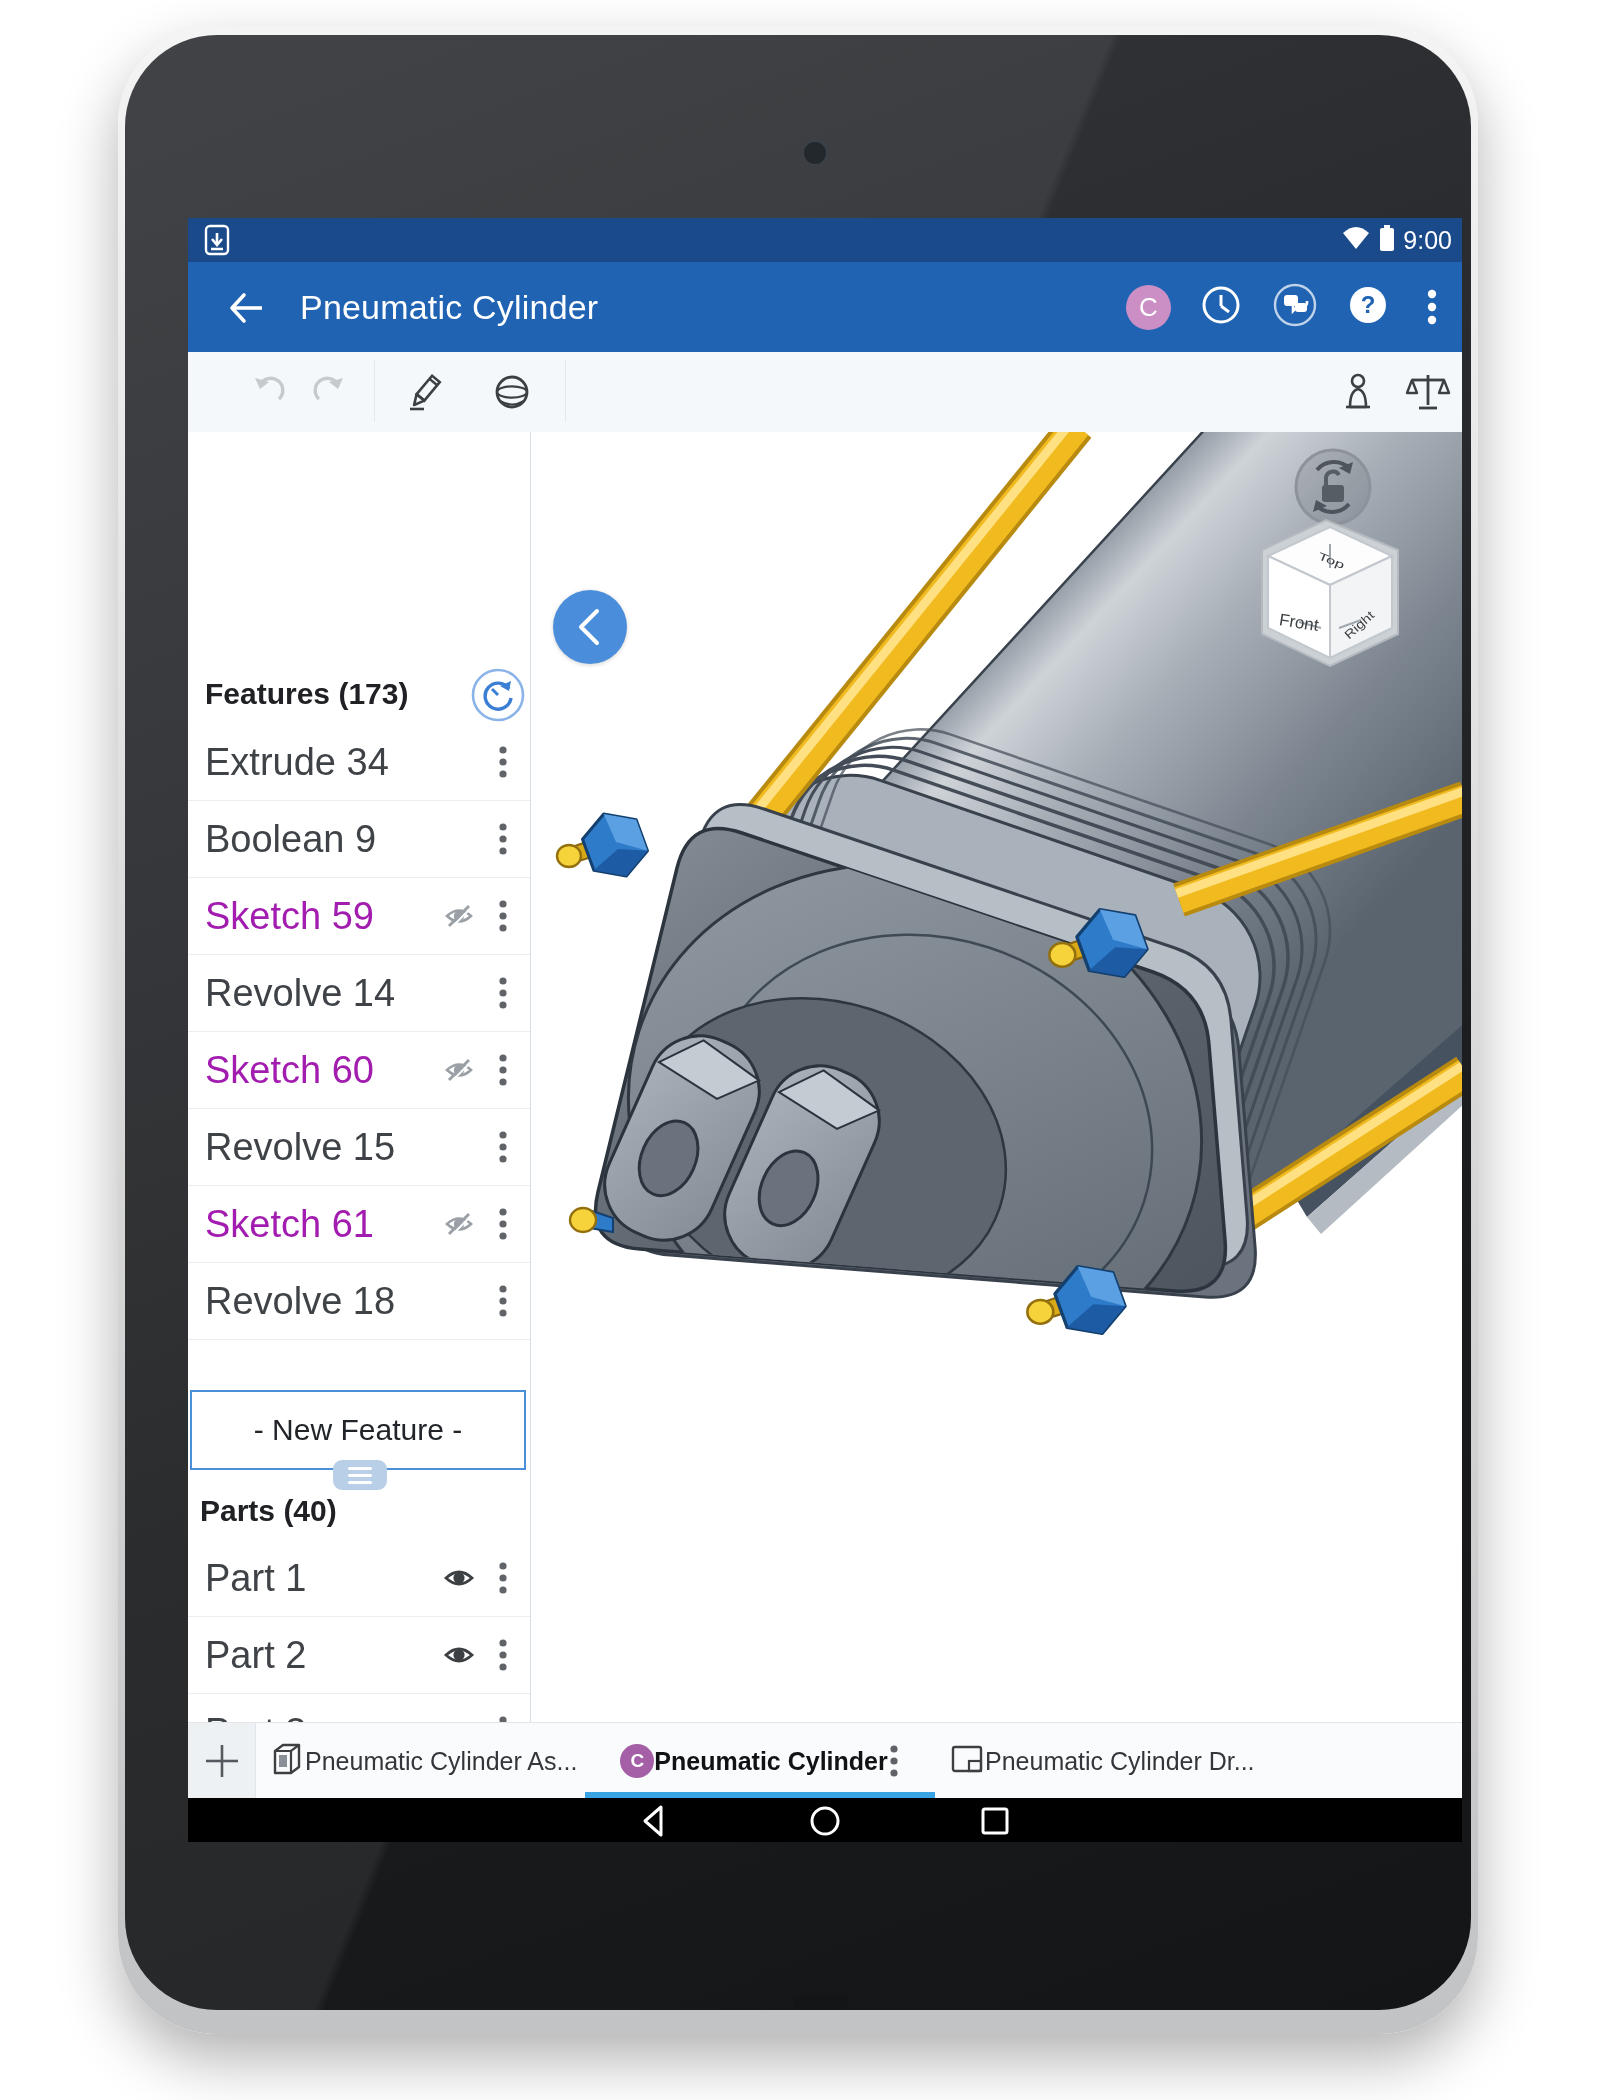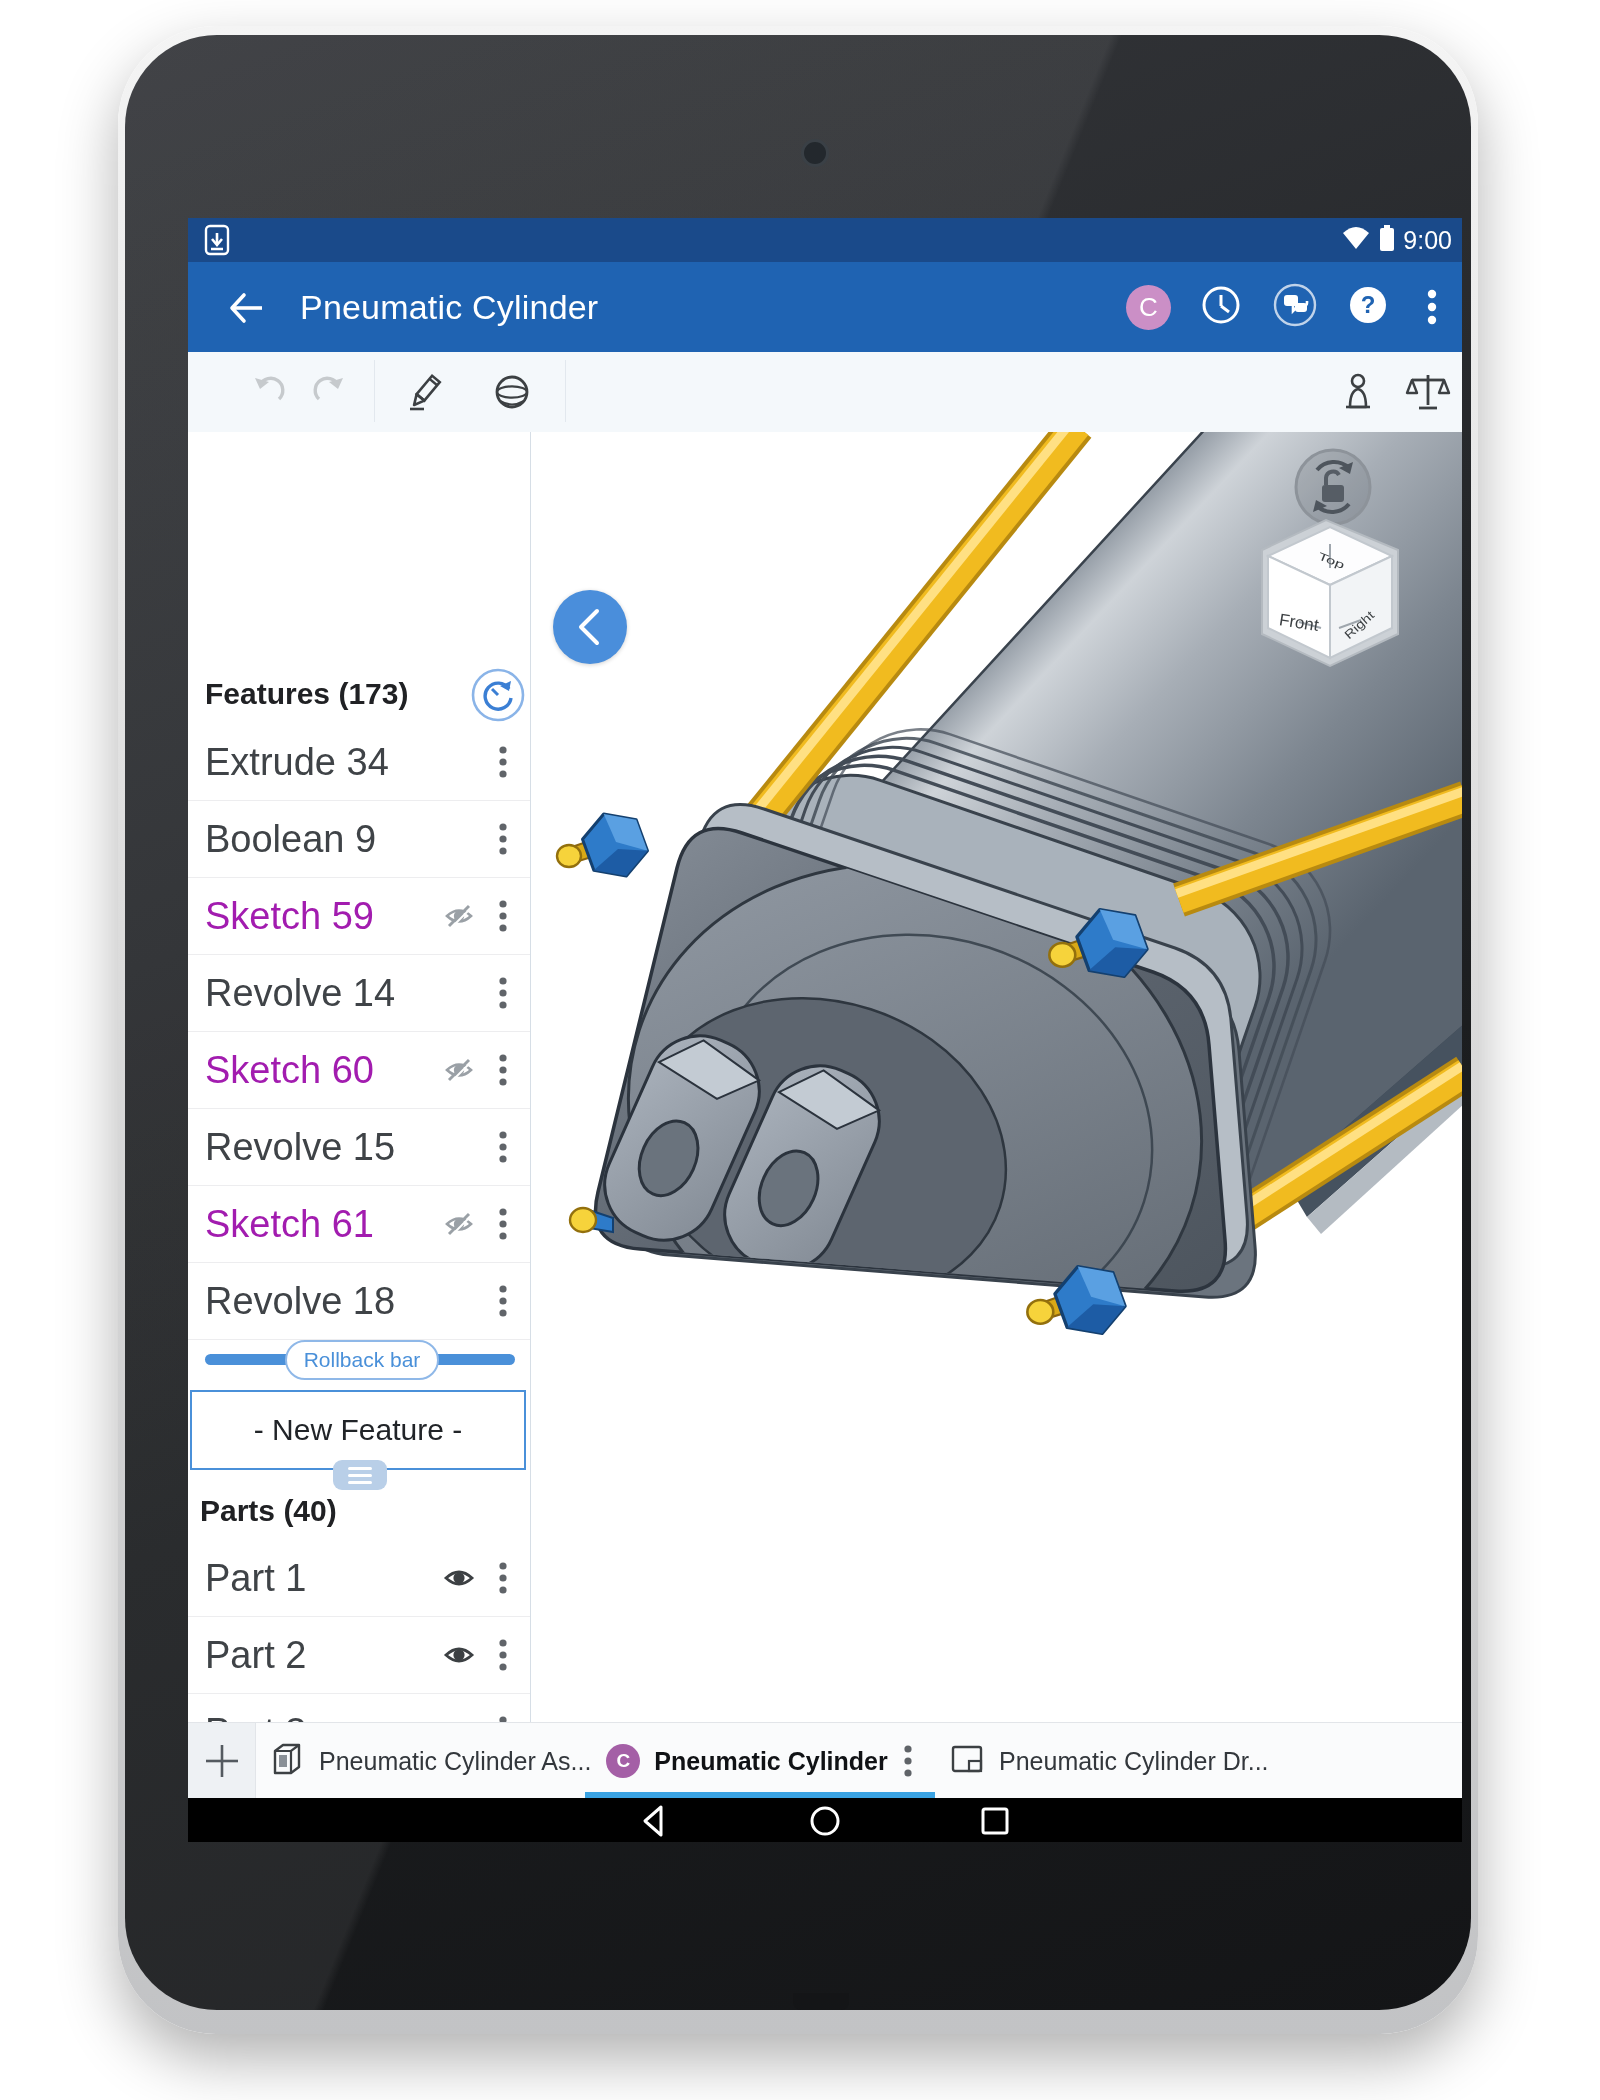--- a/index.html
+++ b/index.html
@@ -61,21 +61,21 @@
 
   
   .canvas{position:absolute;left:343px;top:214px;width:931px;height:1290px;background:#fff;}
   .collapse-btn{position:absolute;left:365px;top:372px;width:74px;height:74px;border-radius:50%;
                 background:#4a8edb;display:flex;align-items:center;justify-content:center;box-shadow:0 1px 4px rgba(0,0,0,.18);}
 
   
   .tabbar{position:absolute;left:0;top:1504px;width:1274px;height:76px;background:#fafbfc;border-top:1px solid #e2e5e9;}
   .plus-tile{position:absolute;left:0;top:0;width:67px;height:76px;background:#eef1f4;border-right:1px solid #e2e5e9;
              display:flex;align-items:center;justify-content:center;}
-  .doc-tab{position:absolute;top:0;height:76px;display:flex;align-items:center;gap:14px;padding:0 14px;box-sizing:border-box;}
+  .doc-tab{position:absolute;top:0;height:76px;display:flex;align-items:center;padding:0 14px;box-sizing:border-box;}
   .doc-tab .tlabel{font-size:25px;color:#33373c;white-space:nowrap;}
   .doc-tab.active .tlabel{font-weight:bold;color:#101215;}
   .tab-underline{position:absolute;left:0;bottom:0;width:100%;height:7px;background:var(--tab-underline,#3aa3e3);}
   .tab-avatar{width:34px;height:34px;border-radius:50%;background:var(--avatar-purple,#a45fa6);
               display:flex;align-items:center;justify-content:center;color:#fff;font-size:19px;font-weight:bold;}
 
   .navbar{position:absolute;left:0;top:1580px;width:1274px;height:44px;background:#000;}
   .nav-ic{position:absolute;top:5px;width:36px;height:36px;}
 </style>
 </head>
@@ -357,24 +357,20 @@
     <span class="dots">
       <svg width="12" height="40" viewBox="0 0 12 40">
                   <circle cx="6" cy="8" r="3.6" fill="#606469"></circle>
                   <circle cx="6" cy="20" r="3.6" fill="#606469"></circle>
                   <circle cx="6" cy="32" r="3.6" fill="#606469"></circle>
                 </svg>
     </span>
   </div>
           </div>
 
-        <div class="rollback-zone">
-          <div class="rollback-line"></div>
-          <div class="rollback-pill">Rollback bar</div>
-        </div>
 
         <div class="new-feature">- New Feature -</div>
         <div class="nf-handle">
             <i></i>
             <i></i>
             <i></i>
           </div>
 
         <div class="panel-header" style="top:1062px;left:12px">Parts (40)</div>
         <div class="parts-list">

